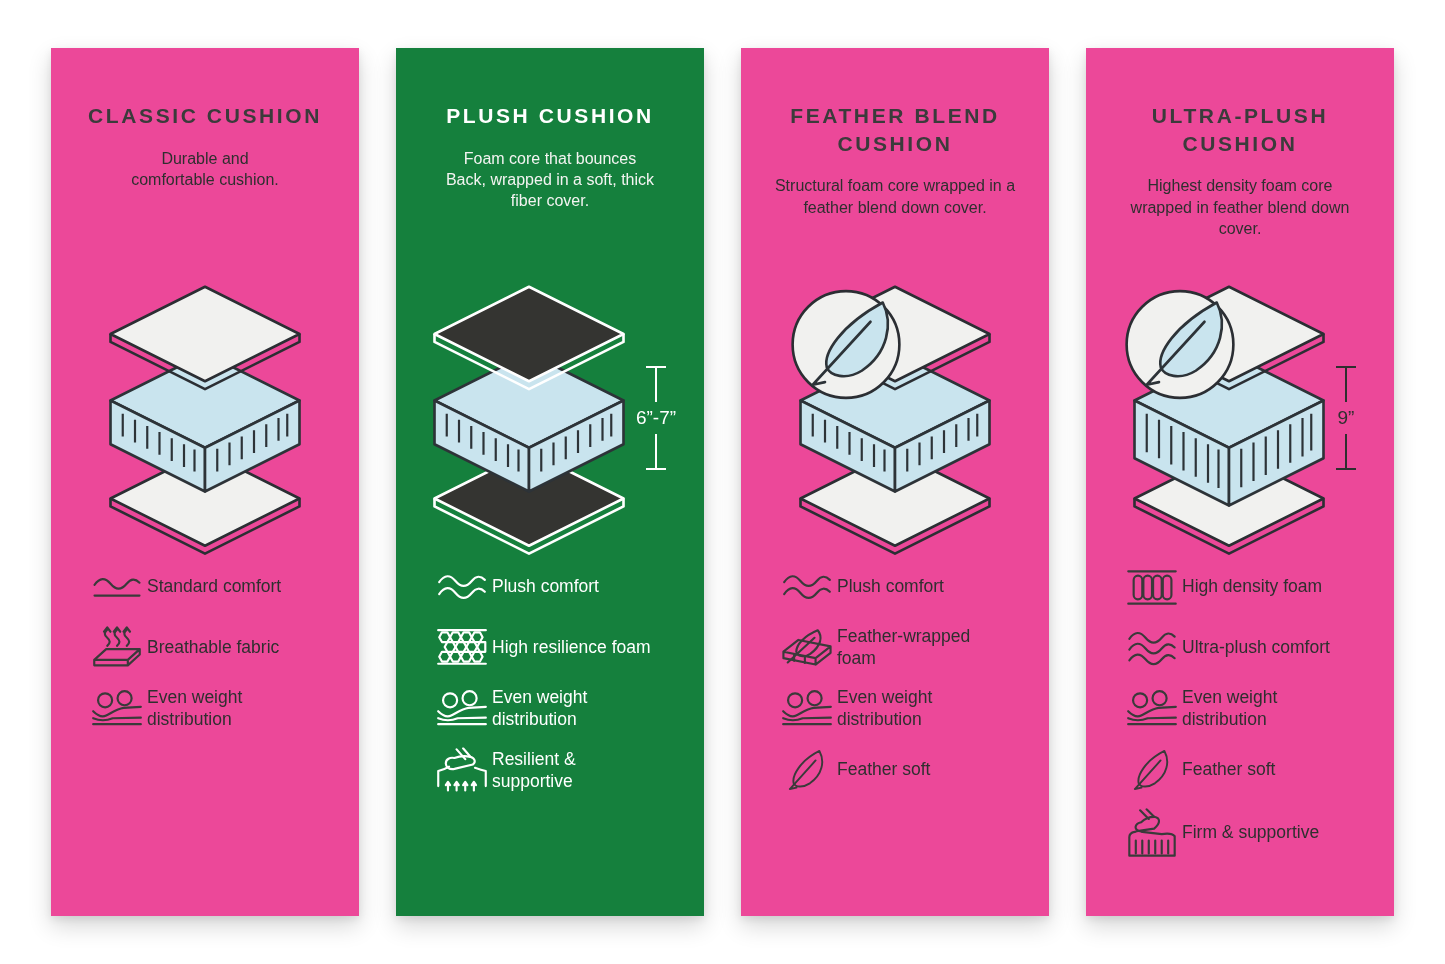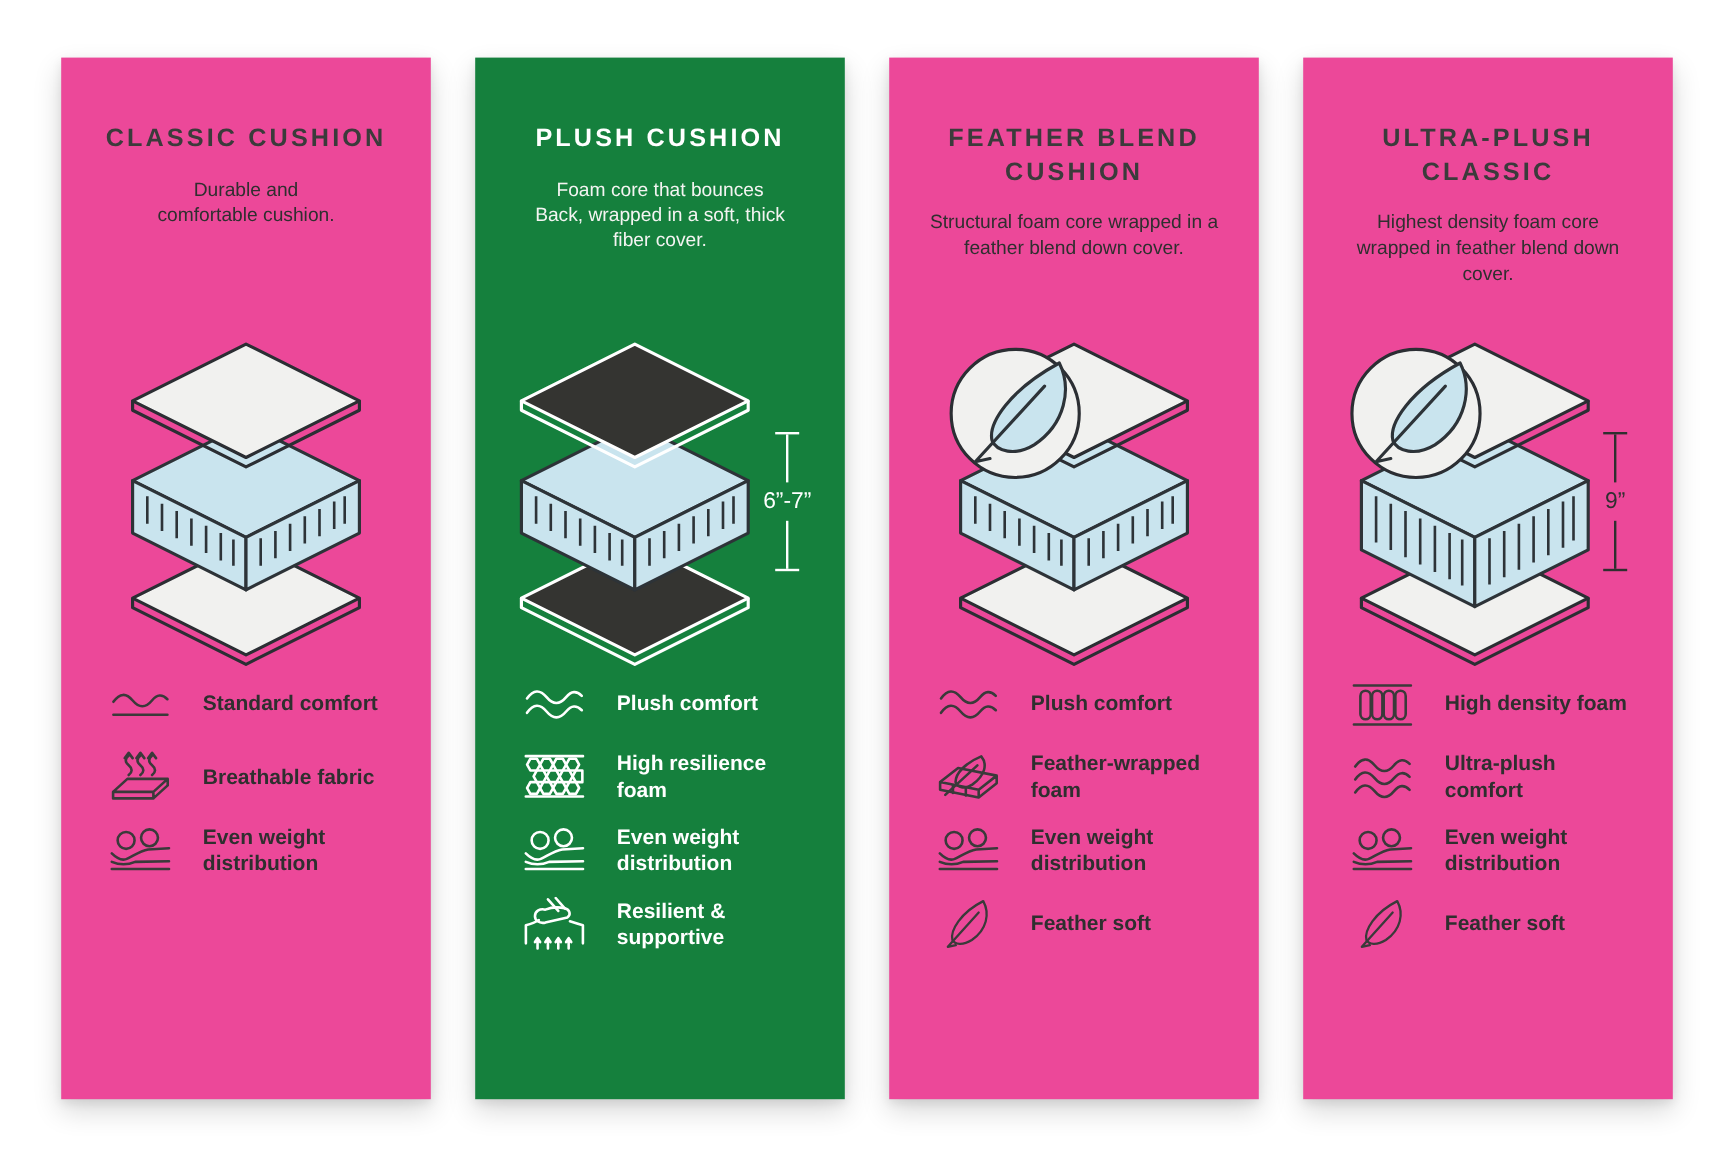--- a/index.html
+++ b/index.html
@@ -57,21 +57,21 @@
     justify-content:center;
   }
   .panel.light .illustration{ color:#2b2e33; }
   .panel.dark  .illustration{ color:#ffffff; }
   .cushion-svg{ display:block; }
 
   .dim{
     display:flex;
     flex-direction:column;
     align-items:center;
-    height:116px;
+    height:104px;
     margin-left:2px;
   }
   .dim-cap{ width:20px; border-top:2.5px solid currentColor; }
   .dim-line{ flex:1; border-left:2.5px solid currentColor; }
   .dim-label{
     font-size:19px;
     padding:5px 0;
     color:inherit;
     white-space:nowrap;
   }
@@ -93,26 +93,24 @@
     min-height:46px;
   }
   .feat-ic{
     width:60px;
     flex:0 0 60px;
     display:flex;
     justify-content:center;
     align-items:center;
   }
   .feat-label{
-    margin-left:22px;
     max-width:160px;
     font-size:17.5px;
     line-height:1.25;
     color:#2f2f2f;
-    font-weight:bold;
   }
   .panel.dark .feat-label{ color:#ffffff; }
   .icon{ stroke:currentColor; fill:none; stroke-width:2; stroke-linecap:round; stroke-linejoin:round; }
 </style>
 </head>
 <body>
 
 <svg width="0" height="0" style="position:absolute" aria-hidden="true">
   <defs>
     <symbol id="sym-cushion-std" viewBox="0 0 240 320">
@@ -356,21 +354,21 @@
             <svg width="40" height="44" viewBox="0 0 42 46">
               <use href="#sym-feather"></use>
             </svg>
           </span>
         <span class="feat-label">Feather soft</span>
       </li>
     </ul>
   </section>
 
   <section class="panel light p4">
-    <h2 class="panel-title">ULTRA-PLUSH CLASSIC</h2>
+    <h2 class="panel-title">ULTRA-PLUSH CUSHION</h2>
     <p class="panel-desc">Highest density foam core wrapped in feather blend down cover.</p>
     <div class="illustration">
       <svg class="cushion-svg" viewBox="0 0 240 320" width="210" height="280">
         <use href="#sym-cushion-thick"></use>
         <use href="#sym-feather-badge"></use>
       </svg>
       <div class="dim">
         <span class="dim-cap"></span>
         <span class="dim-line"></span>
         <span class="dim-label">9”</span>
@@ -404,16 +402,24 @@
         <span class="feat-label">Even weight distribution</span>
       </li>
       <li class="feature">
         <span class="feat-ic">
             <svg width="40" height="44" viewBox="0 0 42 46">
               <use href="#sym-feather"></use>
             </svg>
           </span>
         <span class="feat-label">Feather soft</span>
       </li>
+      <li class="feature">
+        <span class="feat-ic">
+            <svg width="54" height="50" viewBox="0 0 50 46">
+              <use href="#sym-firm-supportive"></use>
+            </svg>
+          </span>
+        <span class="feat-label">Firm &amp; supportive</span>
+      </li>
     </ul>
   </section>
 
 </div>
 
 </body></html>

